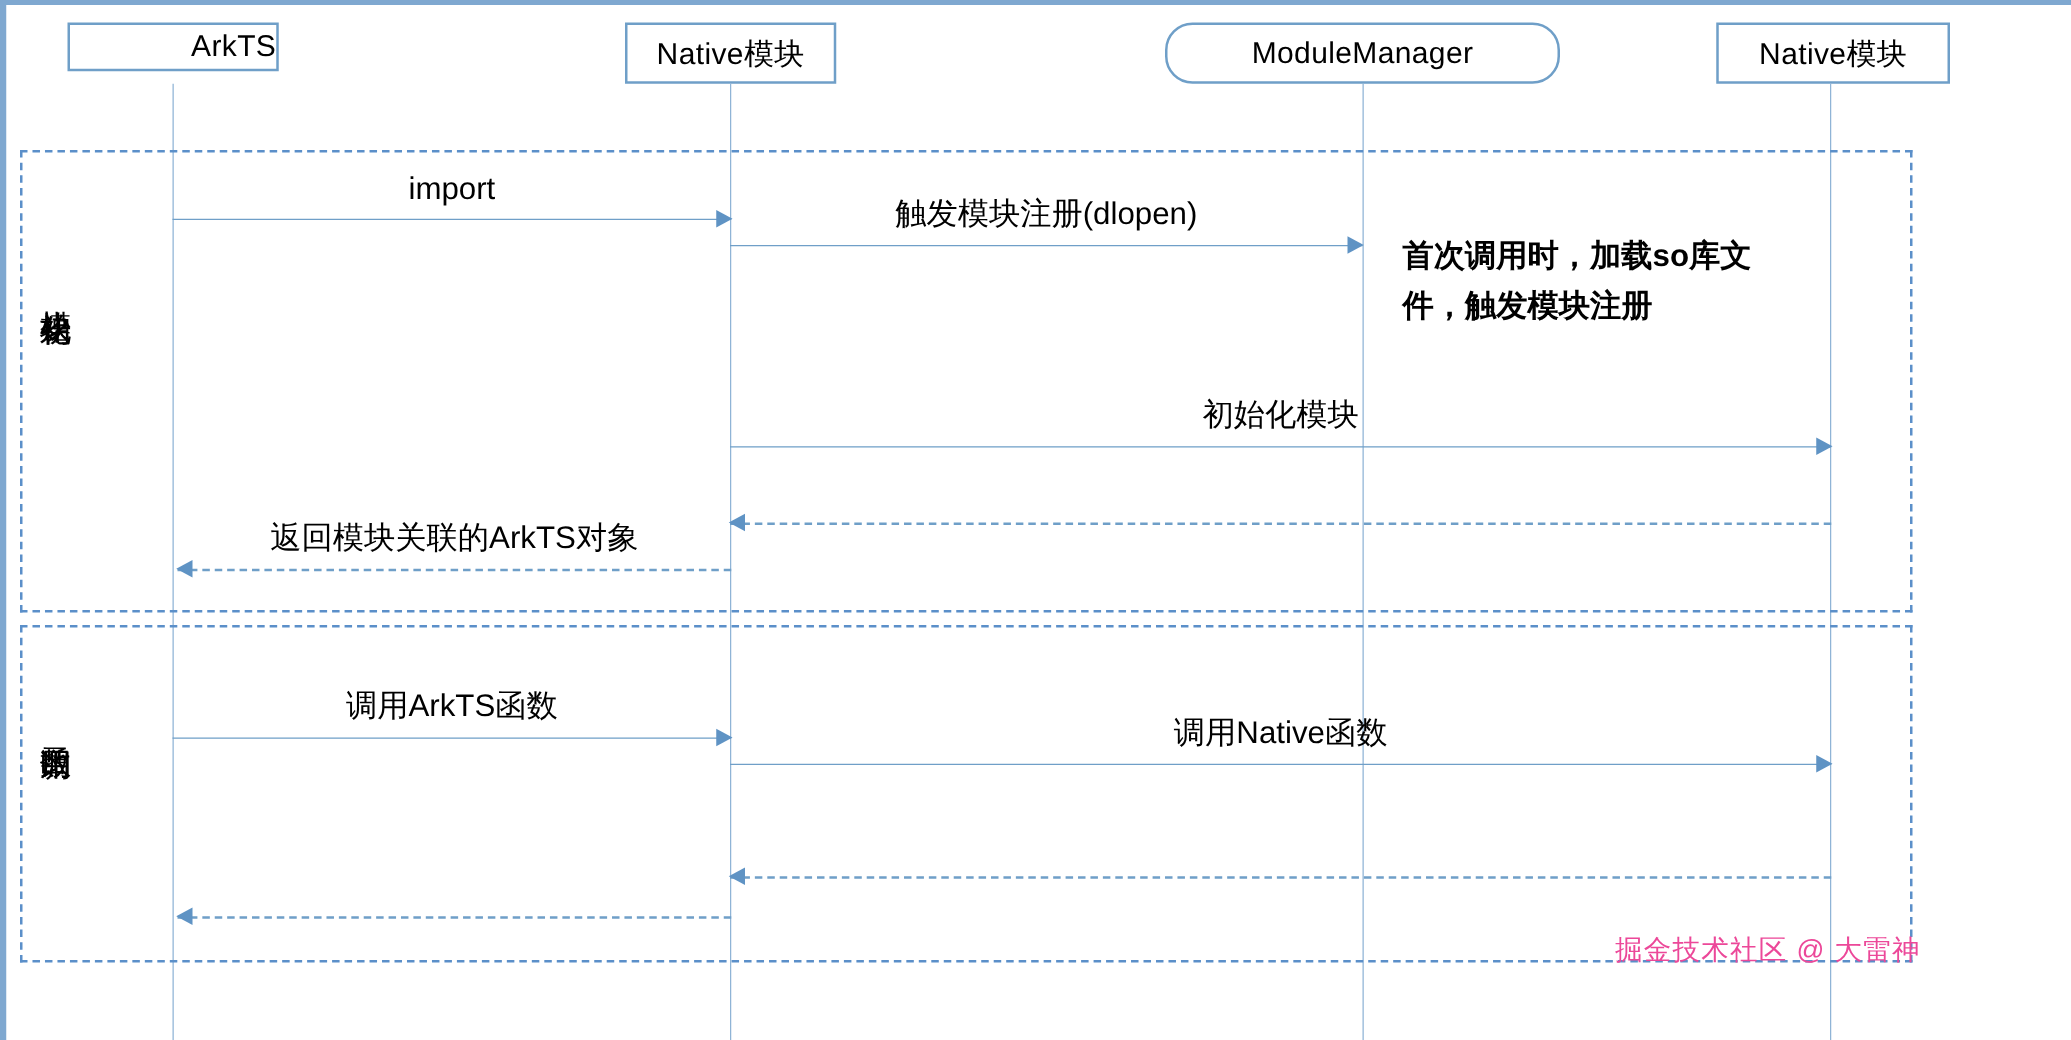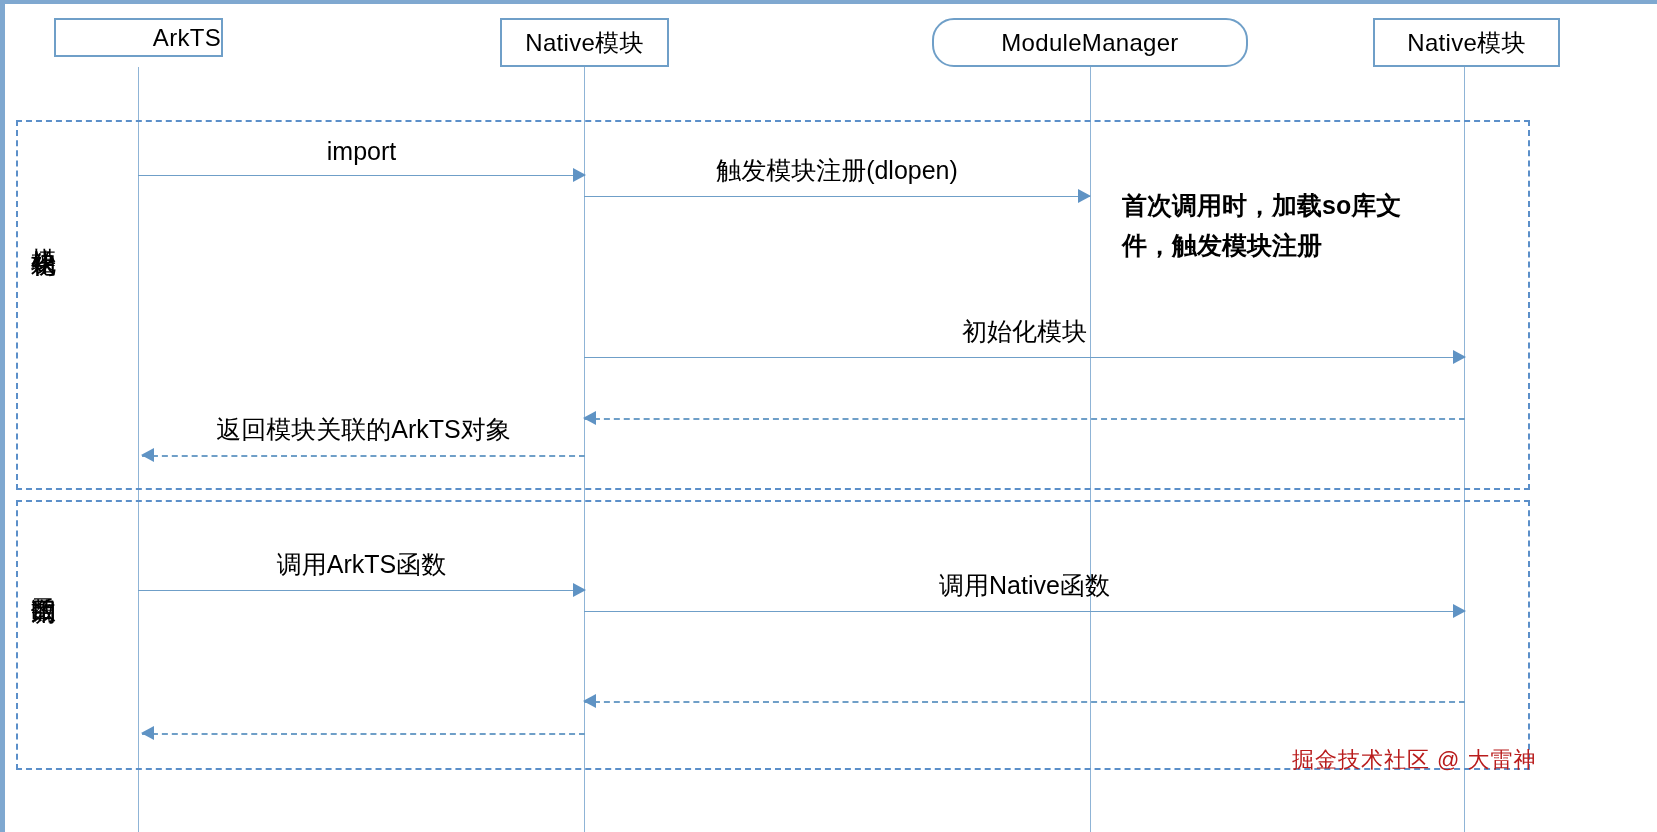--- a/index.html
+++ b/index.html
@@ -116,21 +116,21 @@
     position: absolute;
     color: #000000;
     font-size: 25px;
     line-height: 1.6;
     width: 330px;
     font-weight: bold;
   }
   
   .watermark {
     position: absolute;
-    color: #b91c1c;
+    color: #ec4899;
     font-size: 22px;
     white-space: nowrap;
     letter-spacing: 1px;
   }
 </style>
 </head>
 <body>
 
 <div id="canvas">
 

